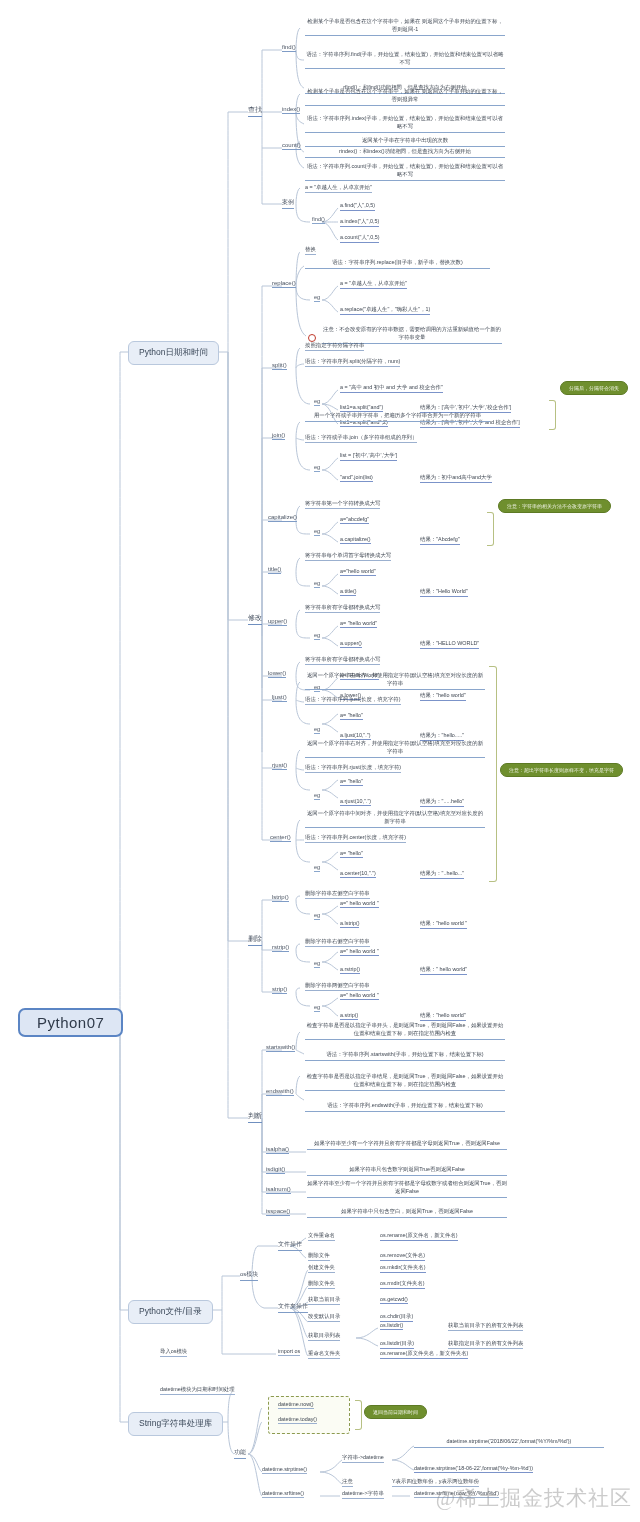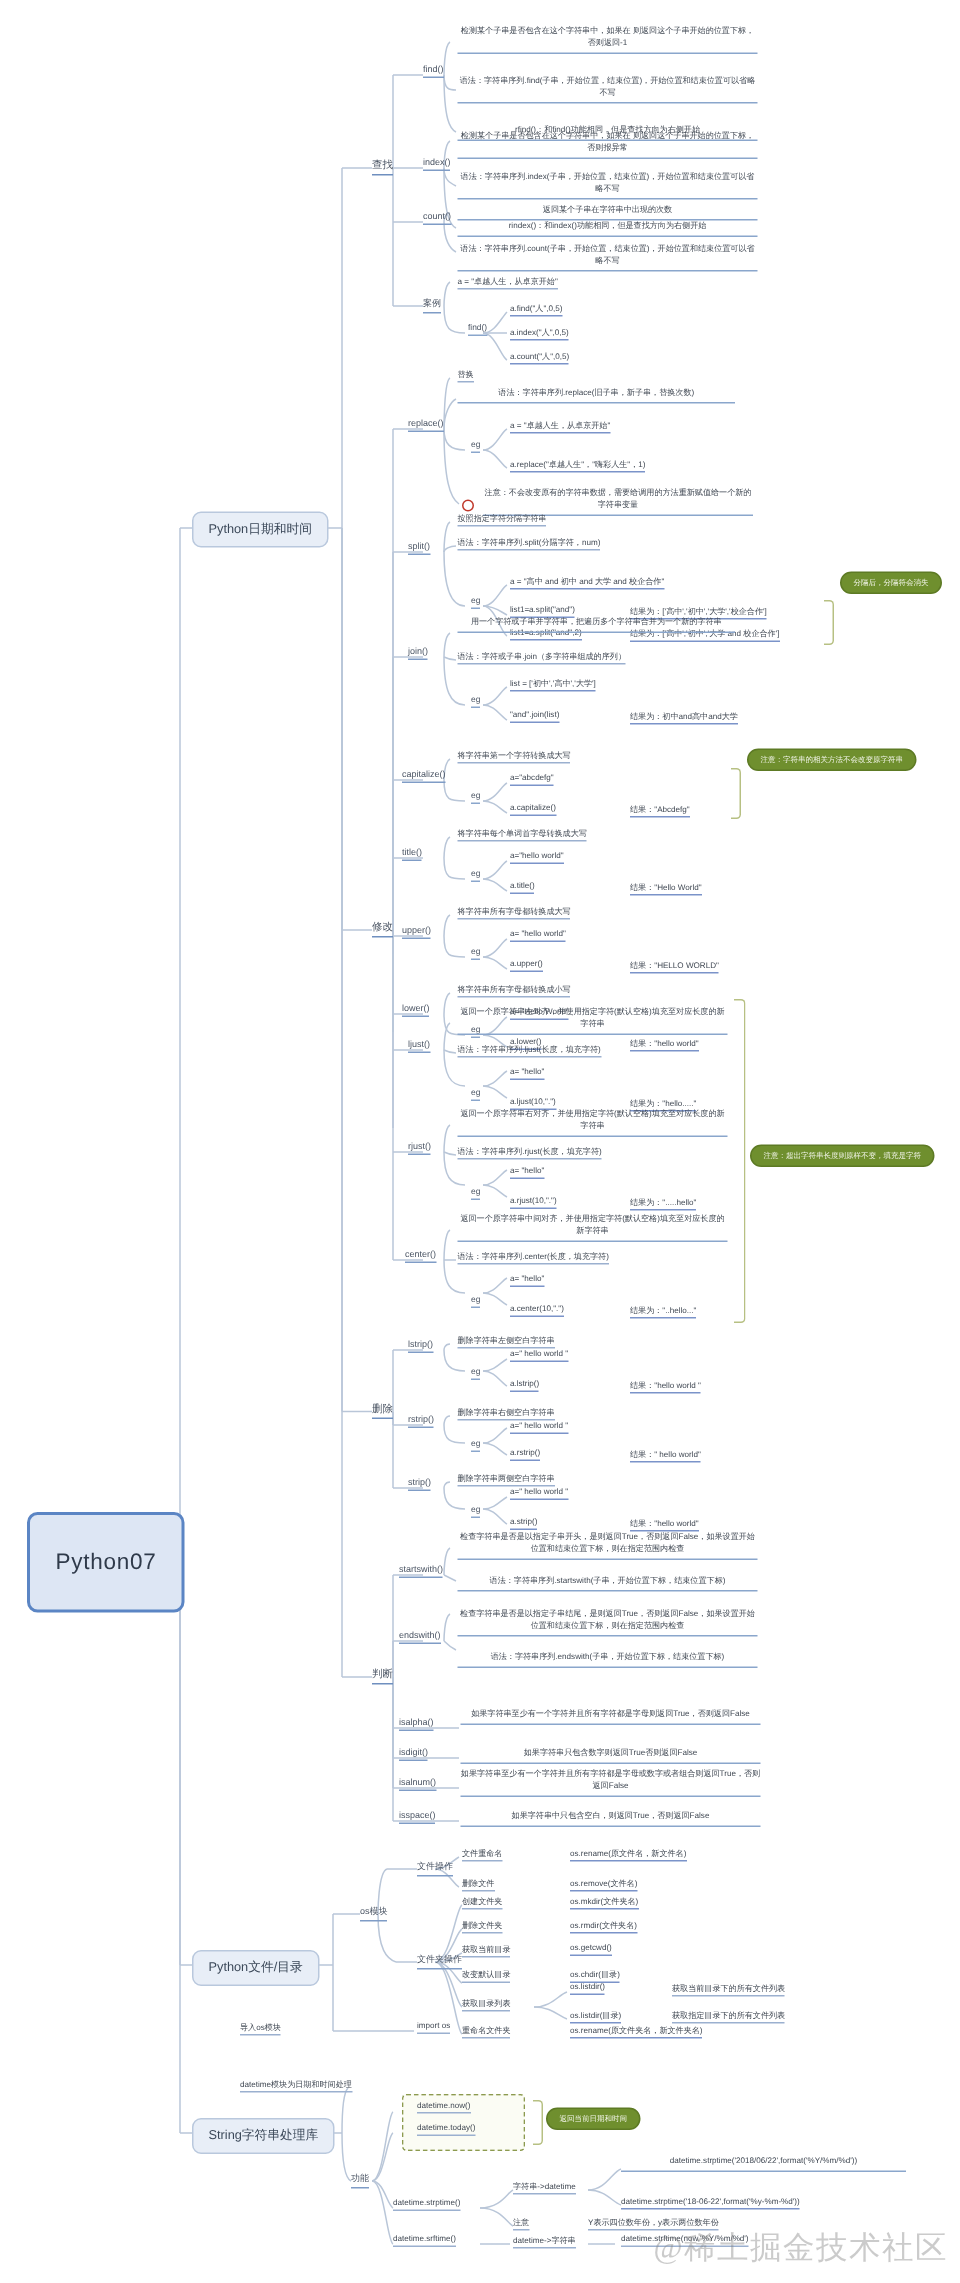--- a/index.html
+++ b/index.html
@@ -9,21 +9,21 @@
     font-family:"Liberation Sans","DejaVu Sans",sans-serif;
     color:#3f3f46;
   }
   #canvas{position:absolute;inset:0;}
   svg.links{position:absolute;left:0;top:0;width:640px;height:1522px;pointer-events:none;}
   .node{position:absolute;white-space:nowrap;}
 
   
   .root{
     left:18px;top:1008px;
-    padding:23px 17px;
+    padding:4px 17px;
     border:2px solid #5b85c4;border-radius:7px;
     background:#dde6f4;color:#2f3a4a;
     font-size:15px;letter-spacing:.5px;text-align:center;
   }
   
   .l1{
     padding:5px 10px;border:1px solid #b9c8dd;border-radius:6px;
     background:#e8eef7;color:#3b4859;font-size:8.5px;
   }
   

